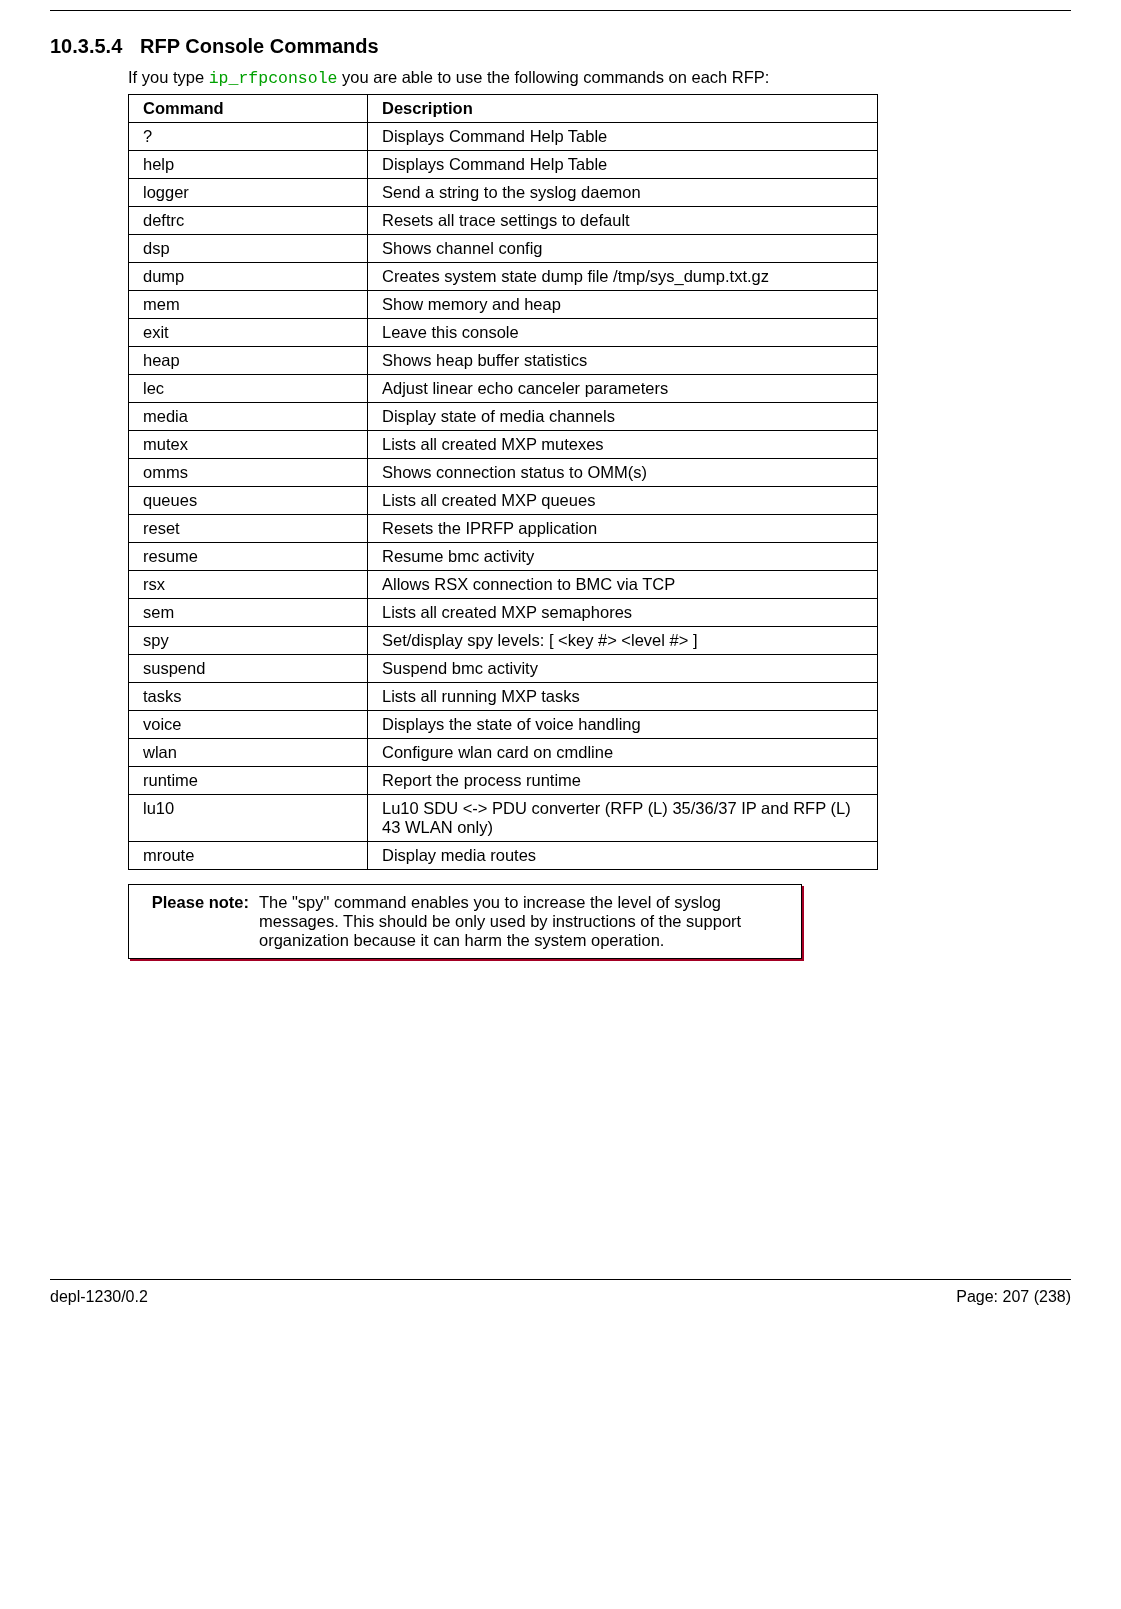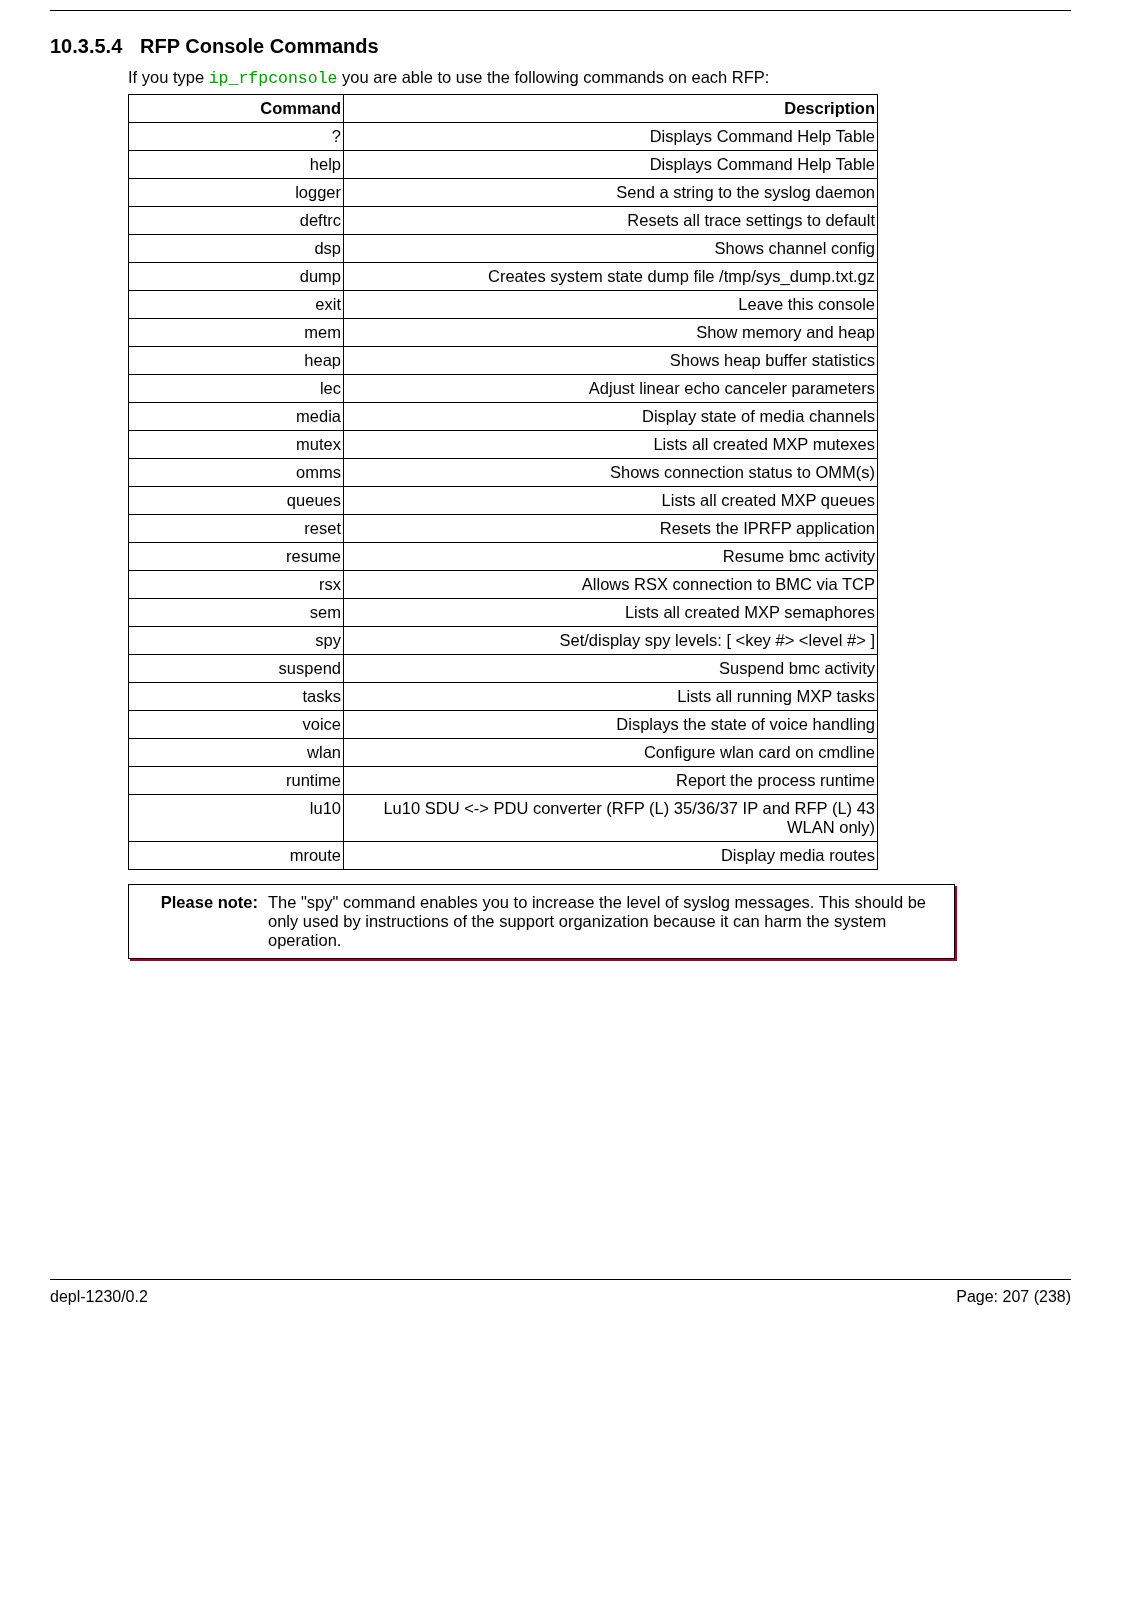--- a/index.html
+++ b/index.html
@@ -56,36 +56,36 @@
     font-family: "Courier New", Courier, monospace;
     color: #00a000;
   }
   table.cmd {
     border-collapse: collapse;
     width: 750px;
     font-size: 16.5px;
   }
   table.cmd th, table.cmd td {
     border: 1px solid #000;
-    padding: 4px 2px;
-    text-align: right;
+    padding: 4px 14px;
+    text-align: left;
     vertical-align: top;
   }
   table.cmd th {
     font-weight: bold;
   }
   table.cmd td:first-child, table.cmd th:first-child {
     width: 210px;
   }
   .note-box {
     border: 1.5px solid #000;
     box-shadow: 2px 2px 0 #a40024;
     margin-top: 14px;
-    padding: 8px 10px 8px 9px;
-    width: 827px;
+    padding: 8px 10px 8px 0;
+    width: 674px;
     box-sizing: border-box;
     font-size: 16.5px;
     display: flex;
   }
   .note-label {
     font-weight: bold;
     flex: 0 0 120px;
     text-align: right;
     padding-right: 6px;
   }
@@ -147,26 +147,26 @@
           </tr>
           <tr>
             <td>dsp</td>
             <td>Shows channel config</td>
           </tr>
           <tr>
             <td>dump</td>
             <td>Creates system state dump file /tmp/sys_dump.txt.gz</td>
           </tr>
           <tr>
+            <td>mem</td>
+            <td>Show memory and heap</td>
+          </tr>
+          <tr>
             <td>exit</td>
             <td>Leave this console</td>
-          </tr>
-          <tr>
-            <td>mem</td>
-            <td>Show memory and heap</td>
           </tr>
           <tr>
             <td>heap</td>
             <td>Shows heap buffer statistics</td>
           </tr>
           <tr>
             <td>lec</td>
             <td>Adjust linear echo canceler parameters</td>
           </tr>
           <tr>

